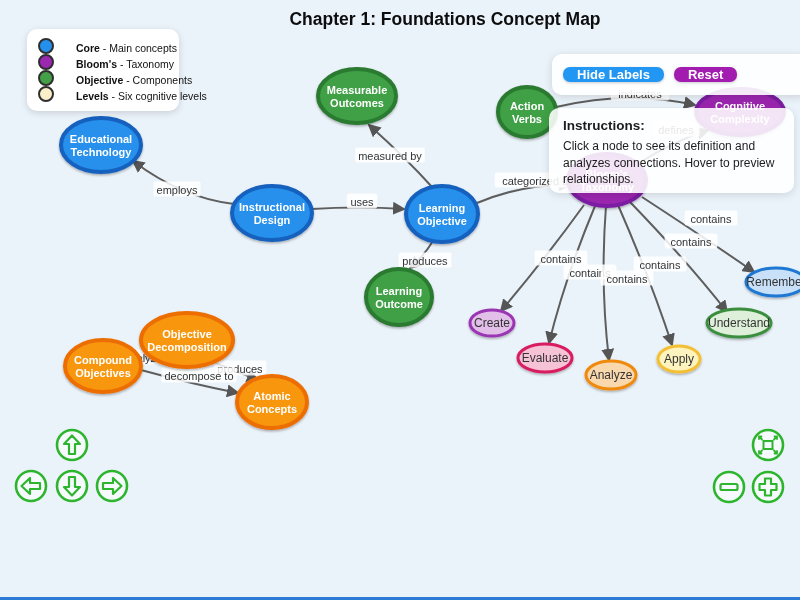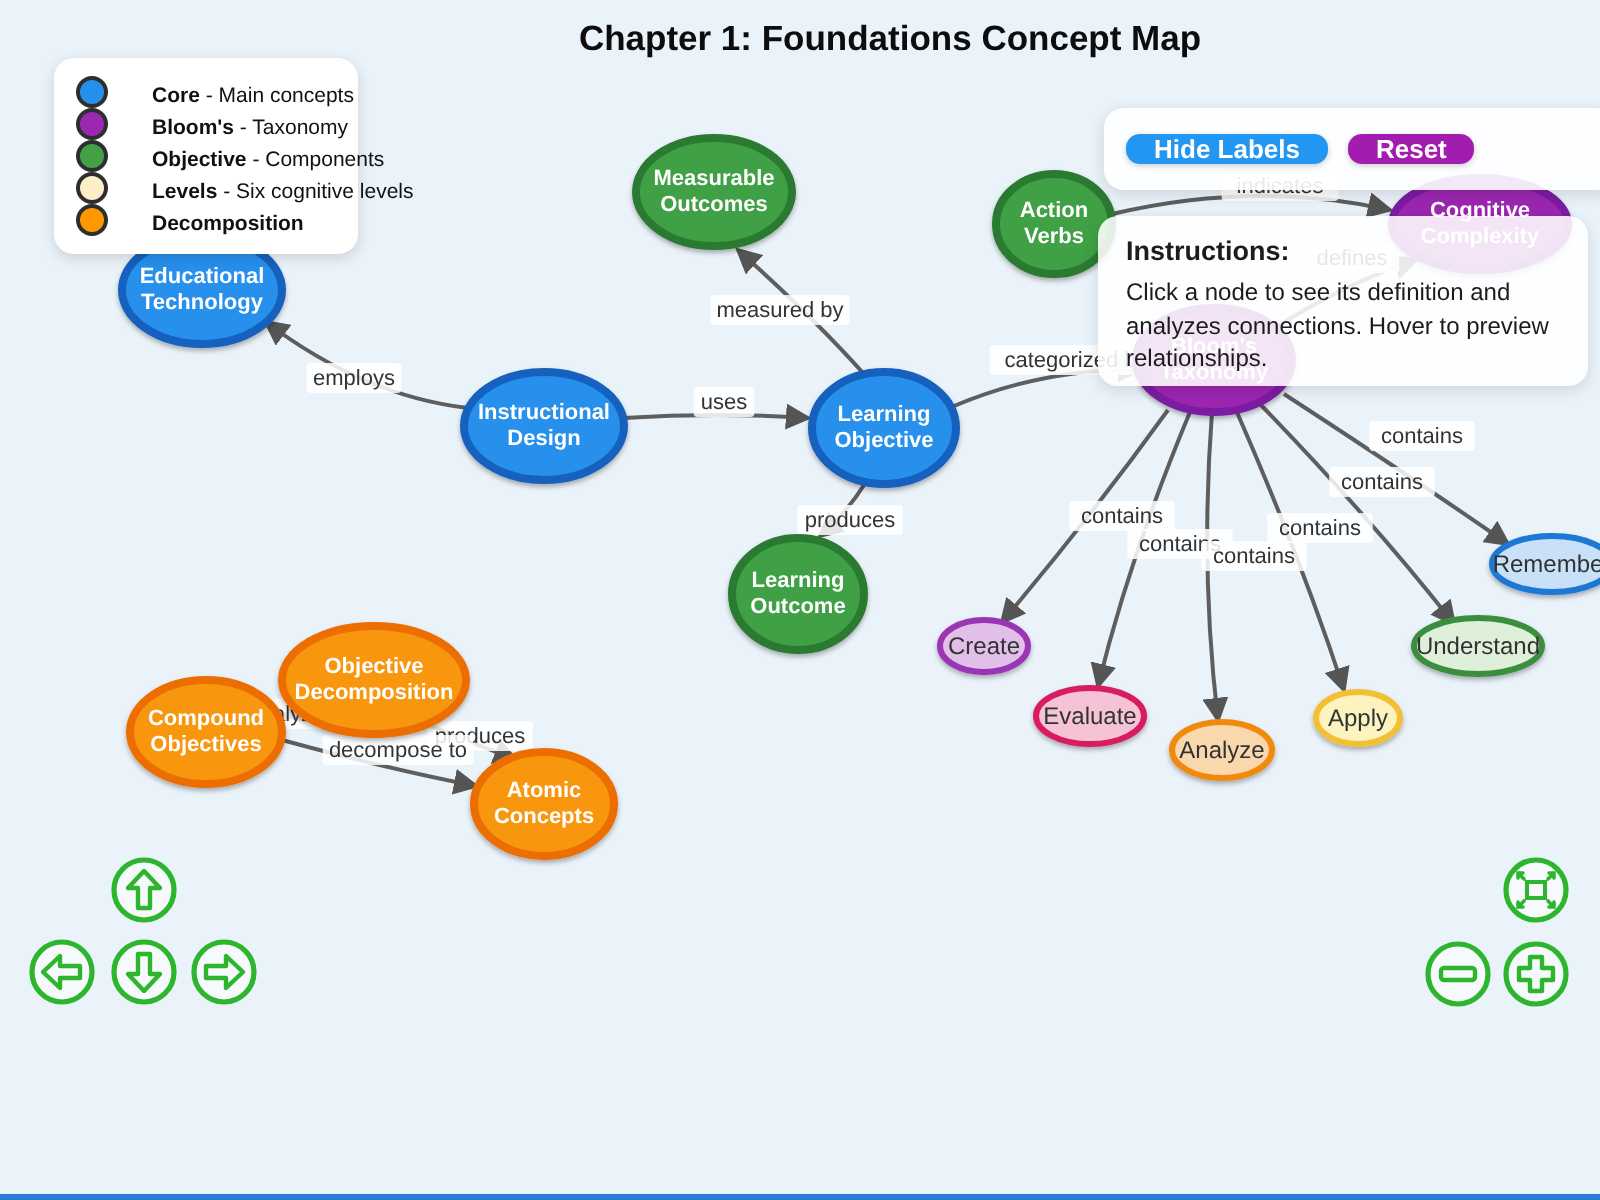--- a/index.html
+++ b/index.html
@@ -211,24 +211,20 @@
       <span><span class="legend-term">Bloom's</span><span class="legend-desc"> - Taxonomy</span></span>
     </div>
     <div class="legend-row">
       <span class="legend-dot" style="background: rgb(67, 160, 71);"></span>
       <span><span class="legend-term">Objective</span><span class="legend-desc"> - Components</span></span>
     </div>
     <div class="legend-row">
       <span class="legend-dot" style="background: rgb(250, 239, 201);"></span>
       <span><span class="legend-term">Levels</span><span class="legend-desc"> - Six cognitive levels</span></span>
     </div>
-    <div class="legend-row">
-      <span class="legend-dot" style="background: rgb(255, 152, 0);"></span>
-      <span><span class="legend-term">Decomposition</span><span class="legend-desc"></span></span>
-    </div>
   </div>
 
 <div class="toolbar">
   <button class="btn btn-primary">Hide Labels</button>
   <button class="btn btn-gray">Reset</button>
 </div>
 
 <div class="instructions">
   <h3>Instructions:</h3>
   <p>Click a node to see its definition and

